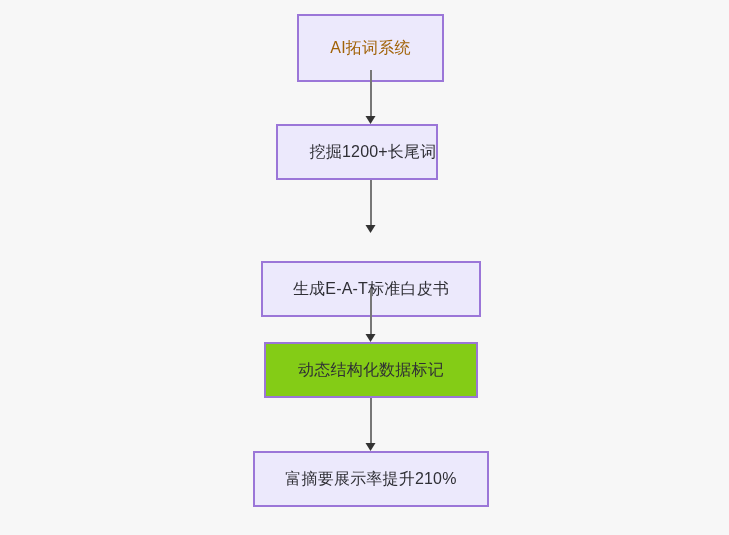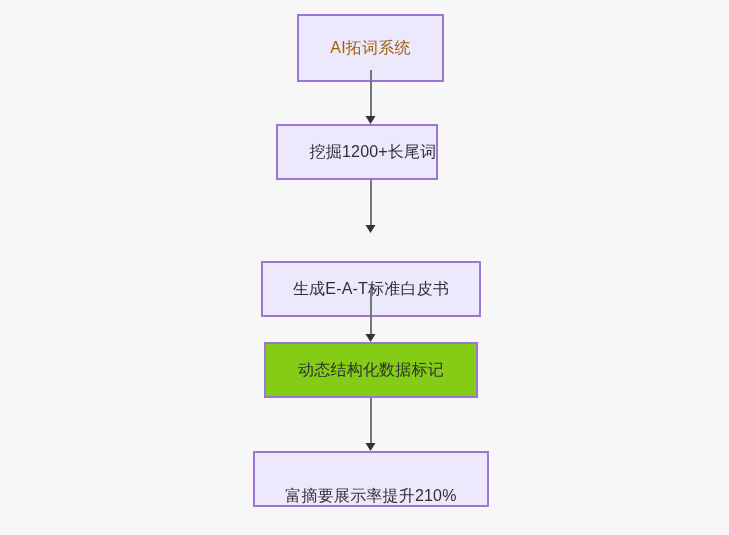--- a/index.html
+++ b/index.html
@@ -72,21 +72,21 @@
   </div>
 
   <div class="node" id="node-3" style="left: 261px; top: 233px; width: 220px; height: 56px; background: rgb(236, 233, 252); border-color: rgb(155, 118, 216); color: rgb(47, 47, 53); margin-top: 28px;">
     <span class="node-label">生成E-A-T标准白皮书</span>
   </div>
 
   <div class="node" id="node-4" style="left: 264px; top: 342px; width: 214px; height: 56px; background: #84cc16; border-color: rgb(155, 118, 216); color: rgb(47, 47, 53);">
     <span class="node-label">动态结构化数据标记</span>
   </div>
 
-  <div class="node" id="node-5" style="left: 253px; top: 451px; width: 236px; height: 56px; background: rgb(236, 233, 252); border-color: rgb(155, 118, 216); color: rgb(47, 47, 53); align-items: flex-end;">
+  <div class="node" id="node-5" style="left: 253px; top: 451px; width: 236px; height: 56px; background: rgb(236, 233, 252); border-color: rgb(155, 118, 216); color: rgb(47, 47, 53);">
     <span class="node-label">富摘要展示率提升210%</span>
   </div>
 
   <div class="edge" id="edge-1-2" style="left: 371px; top: 70px; height: 54px;">
     <div class="edge-line" style="height: 46px; background: rgb(119, 119, 119);"></div>
     <div class="edge-head" style="top: 46px; border-top-color: rgb(51, 51, 51);"></div>
   </div>
 
   <div class="edge" id="edge-2-3" style="left: 371px; top: 180px; height: 53px;">
     <div class="edge-line" style="height: 45px; background: rgb(119, 119, 119);"></div>

